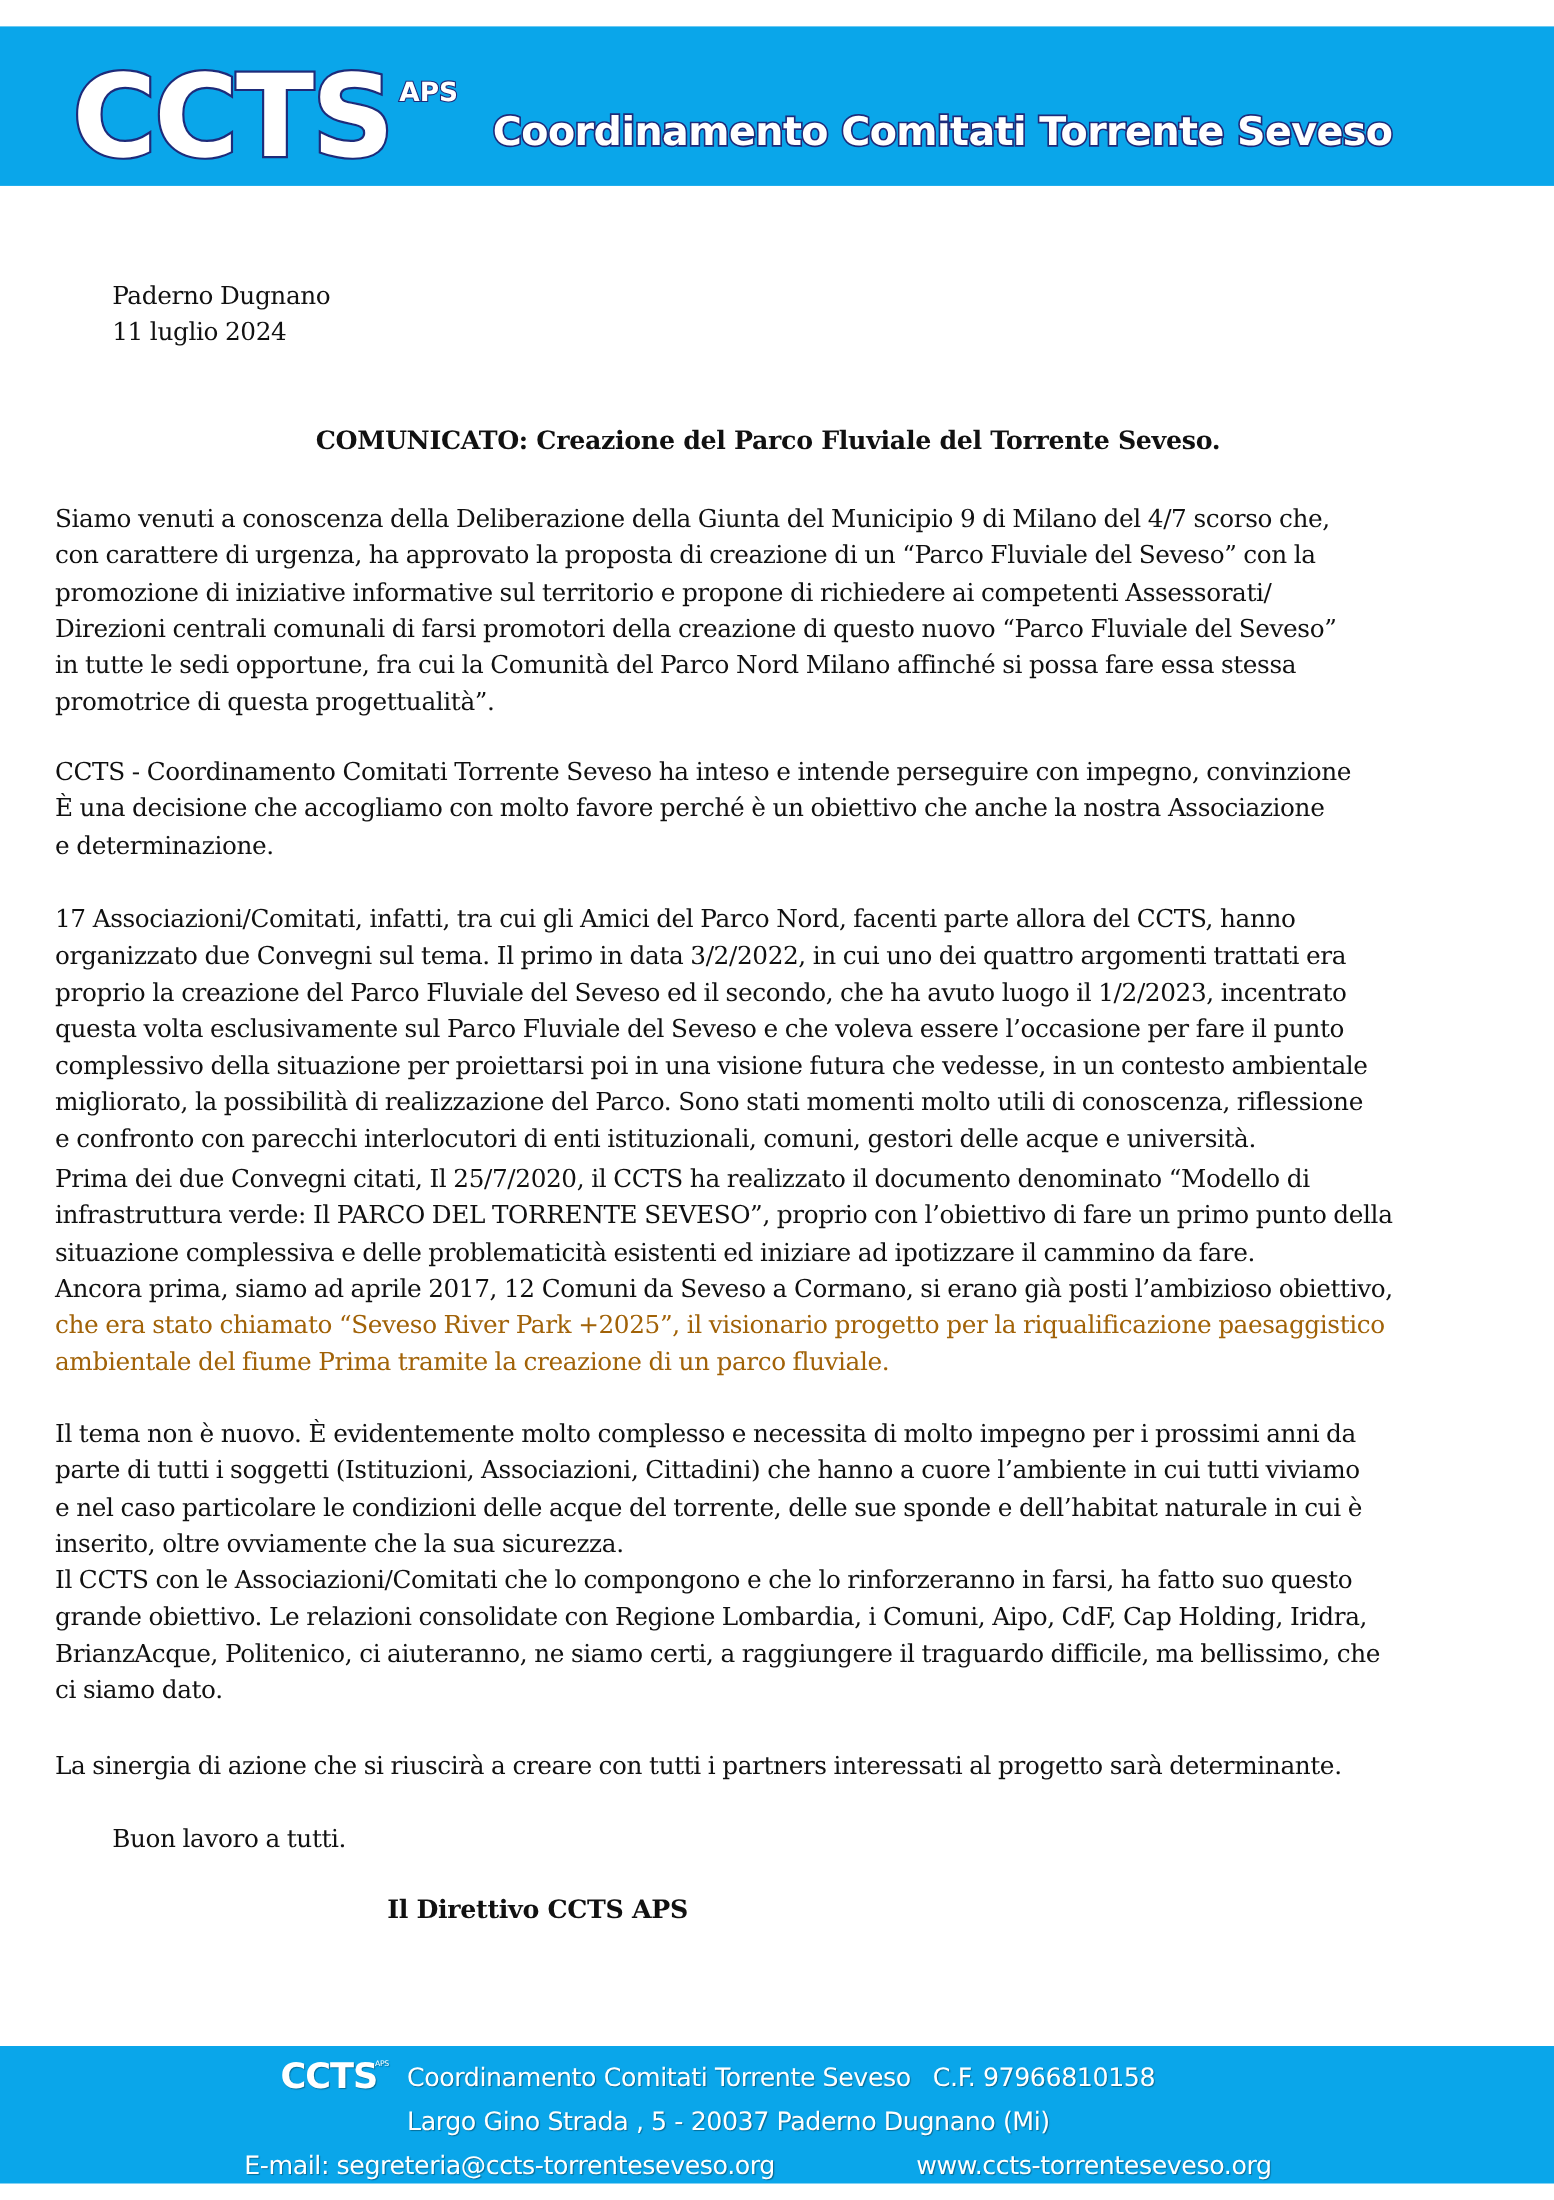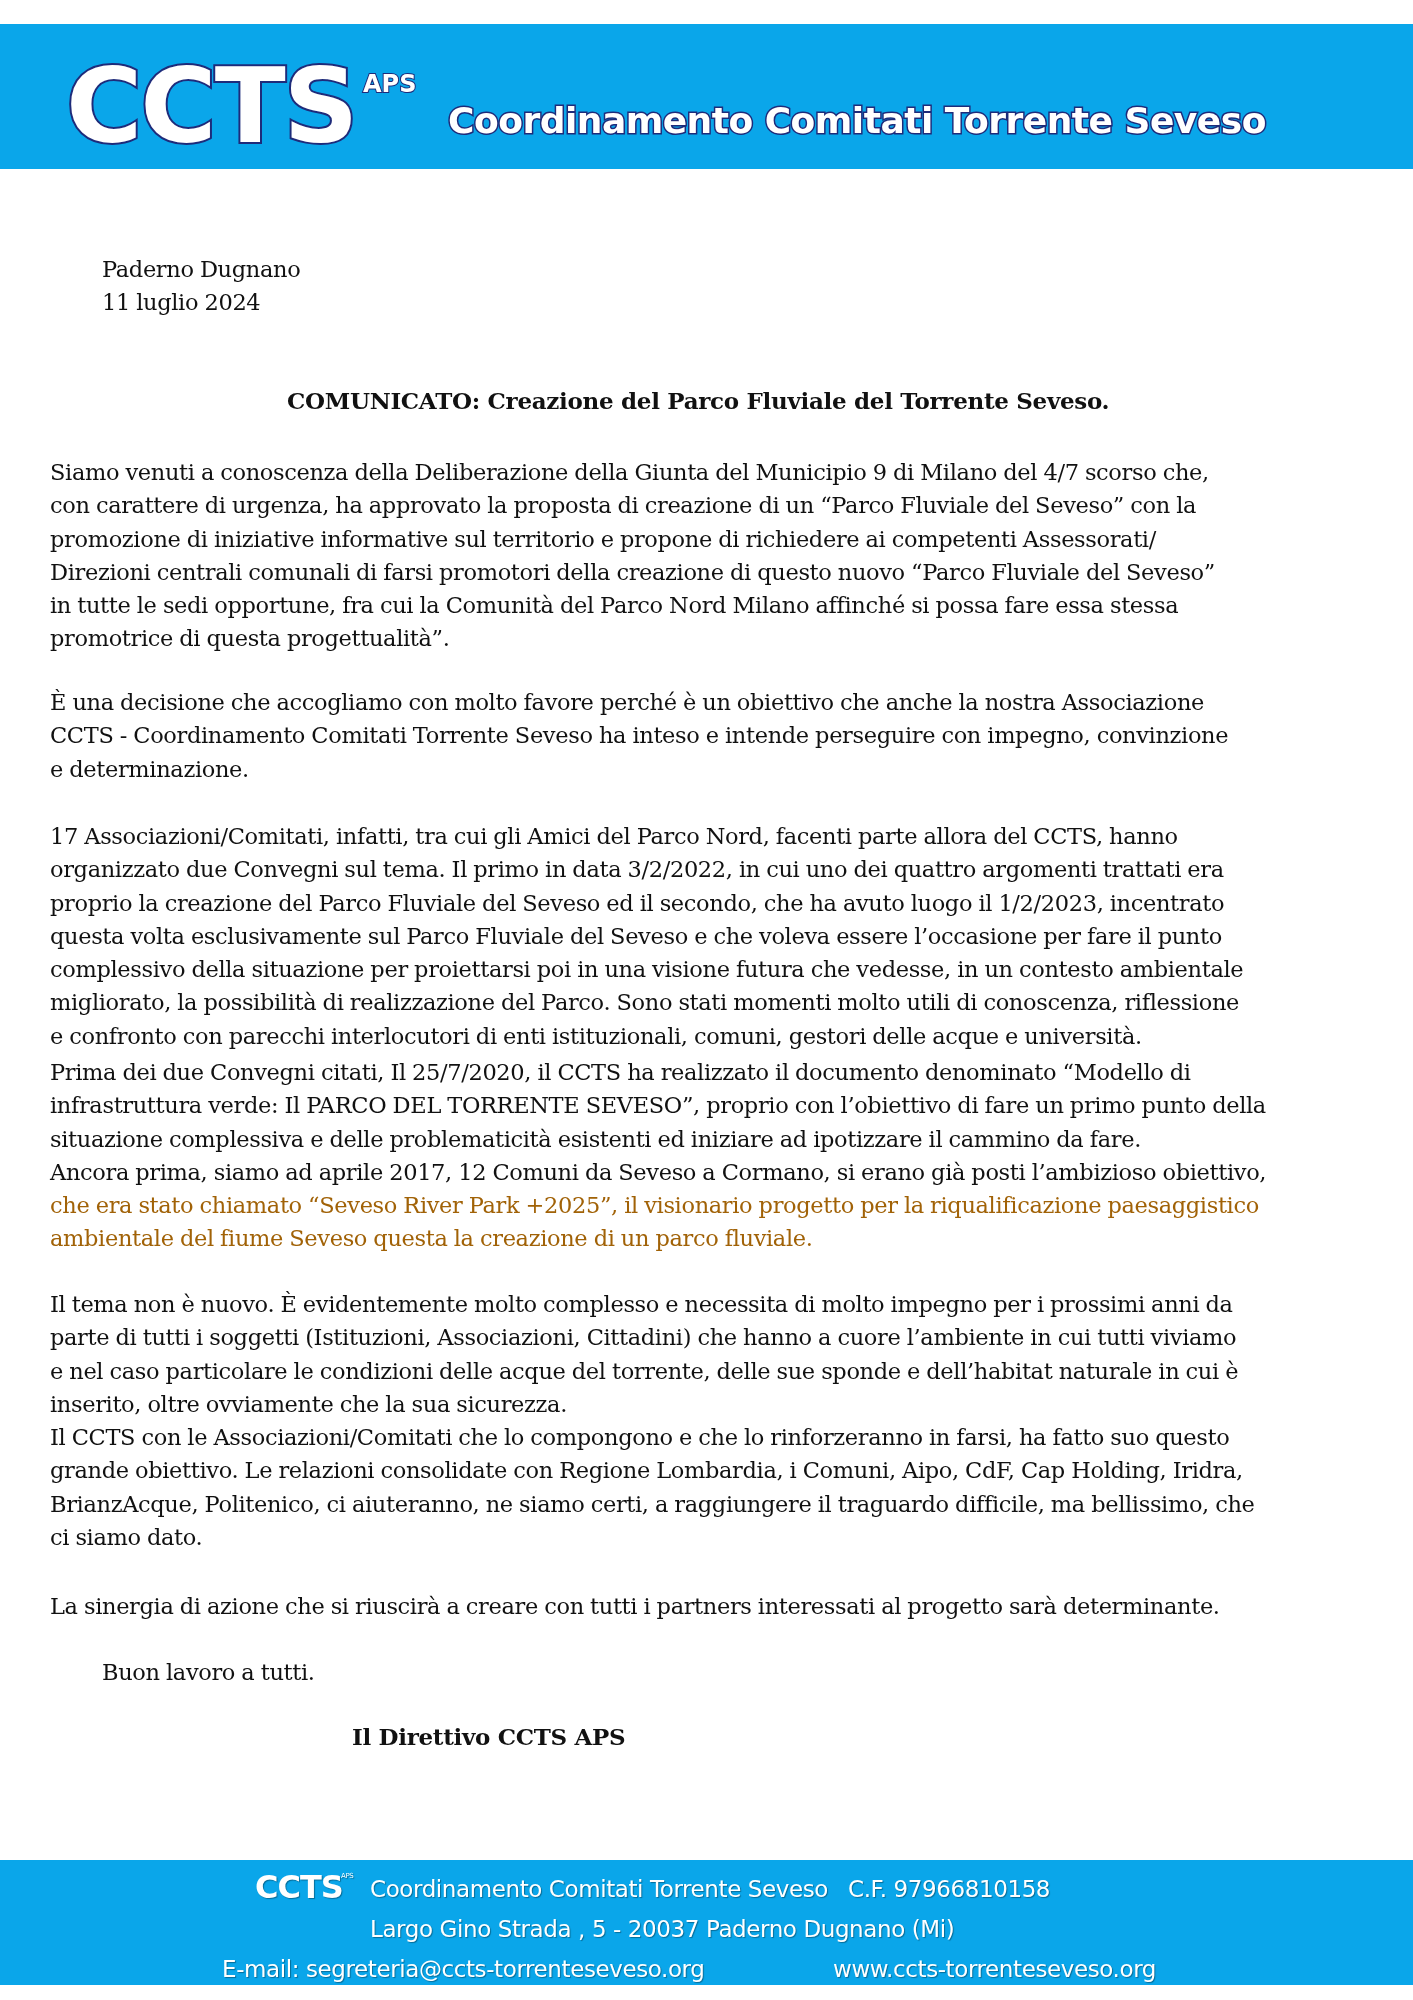--- a/index.html
+++ b/index.html
@@ -90,42 +90,42 @@
 <div class="text p1">
   <span class="line">Siamo venuti a conoscenza della Deliberazione della Giunta del Municipio 9 di Milano del 4/7 scorso che,</span>
   <span class="line">con carattere di urgenza, ha approvato la proposta di creazione di un “Parco Fluviale del Seveso” con la</span>
   <span class="line">promozione di iniziative informative sul territorio e propone di richiedere ai competenti Assessorati/</span>
   <span class="line">Direzioni centrali comunali di farsi promotori della creazione di questo nuovo “Parco Fluviale del Seveso”</span>
   <span class="line">in tutte le sedi opportune, fra cui la Comunità del Parco Nord Milano affinché si possa fare essa stessa</span>
   <span class="line">promotrice di questa progettualità”.</span>
 </div>
 
 <div class="text p2">
+  <span class="line">CCTS - Coordinamento Comitati Torrente Seveso ha inteso e intende perseguire con impegno, convinzione</span>
   <span class="line">È una decisione che accogliamo con molto favore perché è un obiettivo che anche la nostra Associazione</span>
-  <span class="line">CCTS - Coordinamento Comitati Torrente Seveso ha inteso e intende perseguire con impegno, convinzione</span>
   <span class="line">e determinazione.</span>
 </div>
 
 <div class="text p3">
   <span class="line">17 Associazioni/Comitati, infatti, tra cui gli Amici del Parco Nord, facenti parte allora del CCTS, hanno</span>
   <span class="line">organizzato due Convegni sul tema. Il primo in data 3/2/2022, in cui uno dei quattro argomenti trattati era</span>
   <span class="line">proprio la creazione del Parco Fluviale del Seveso ed il secondo, che ha avuto luogo il 1/2/2023, incentrato</span>
   <span class="line">questa volta esclusivamente sul Parco Fluviale del Seveso e che voleva essere l’occasione per fare il punto</span>
   <span class="line">complessivo della situazione per proiettarsi poi in una visione futura che vedesse, in un contesto ambientale</span>
   <span class="line">migliorato, la possibilità di realizzazione del Parco. Sono stati momenti molto utili di conoscenza, riflessione</span>
   <span class="line">e confronto con parecchi interlocutori di enti istituzionali, comuni, gestori delle acque e università.</span>
 </div>
 
 <div class="text p4">
   <span class="line">Prima dei due Convegni citati, Il 25/7/2020, il CCTS ha realizzato il documento denominato “Modello di</span>
   <span class="line">infrastruttura verde: Il PARCO DEL TORRENTE SEVESO”, proprio con l’obiettivo di fare un primo punto della</span>
   <span class="line">situazione complessiva e delle problematicità esistenti ed iniziare ad ipotizzare il cammino da fare.</span>
   <span class="line">Ancora prima, siamo ad aprile 2017, 12 Comuni da Seveso a Cormano, si erano già posti l’ambizioso obiettivo,</span>
   <span class="line grey">che era stato chiamato “Seveso River Park +2025”, il visionario progetto per la riqualificazione paesaggistico</span>
-  <span class="line grey">ambientale del fiume Seveso questa la creazione di un parco fluviale.</span>
+  <span class="line grey">ambientale del fiume Prima tramite la creazione di un parco fluviale.</span>
 </div>
 
 <div class="text p5">
   <span class="line">Il tema non è nuovo. È evidentemente molto complesso e necessita di molto impegno per i prossimi anni da</span>
   <span class="line">parte di tutti i soggetti (Istituzioni, Associazioni, Cittadini) che hanno a cuore l’ambiente in cui tutti viviamo</span>
   <span class="line">e nel caso particolare le condizioni delle acque del torrente, delle sue sponde e dell’habitat naturale in cui è</span>
   <span class="line">inserito, oltre ovviamente che la sua sicurezza.</span>
   <span class="line">Il CCTS con le Associazioni/Comitati che lo compongono e che lo rinforzeranno in farsi, ha fatto suo questo</span>
   <span class="line">grande obiettivo. Le relazioni consolidate con Regione Lombardia, i Comuni, Aipo, CdF, Cap Holding, Iridra,</span>
   <span class="line">BrianzAcque, Politenico, ci aiuteranno, ne siamo certi, a raggiungere il traguardo difficile, ma bellissimo, che</span>

